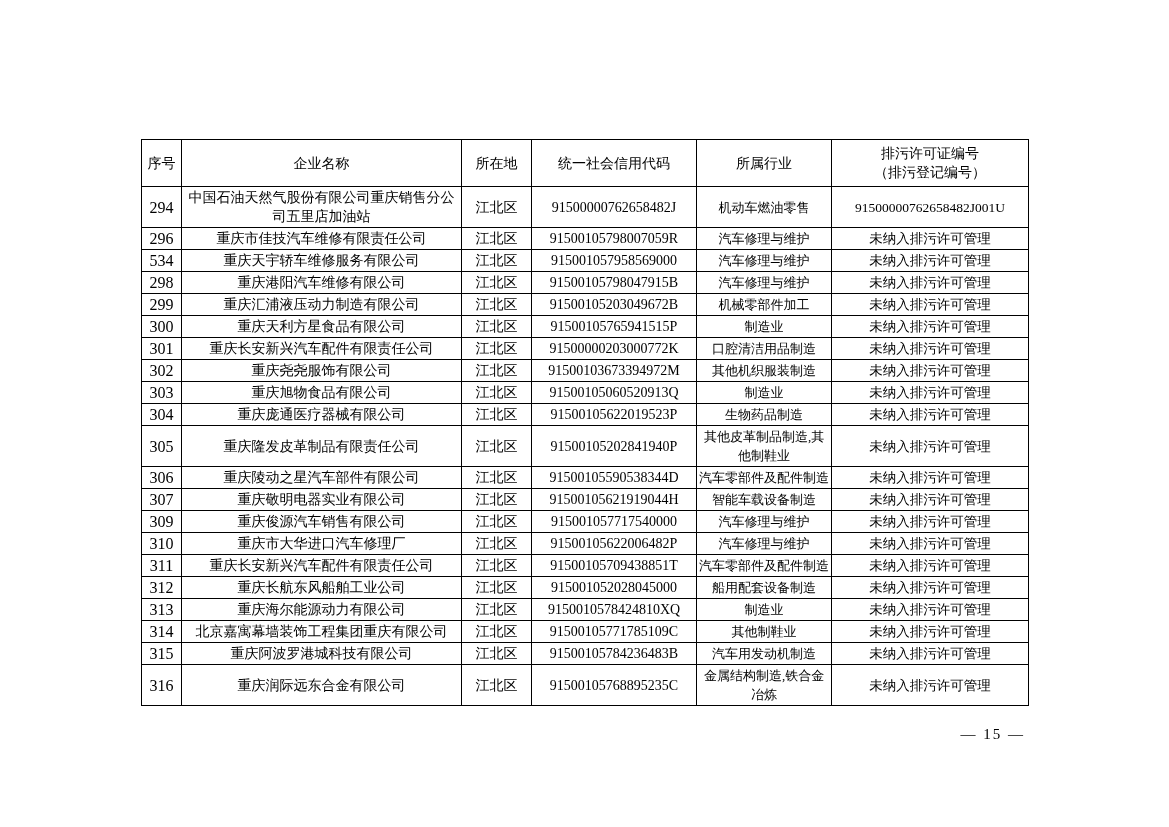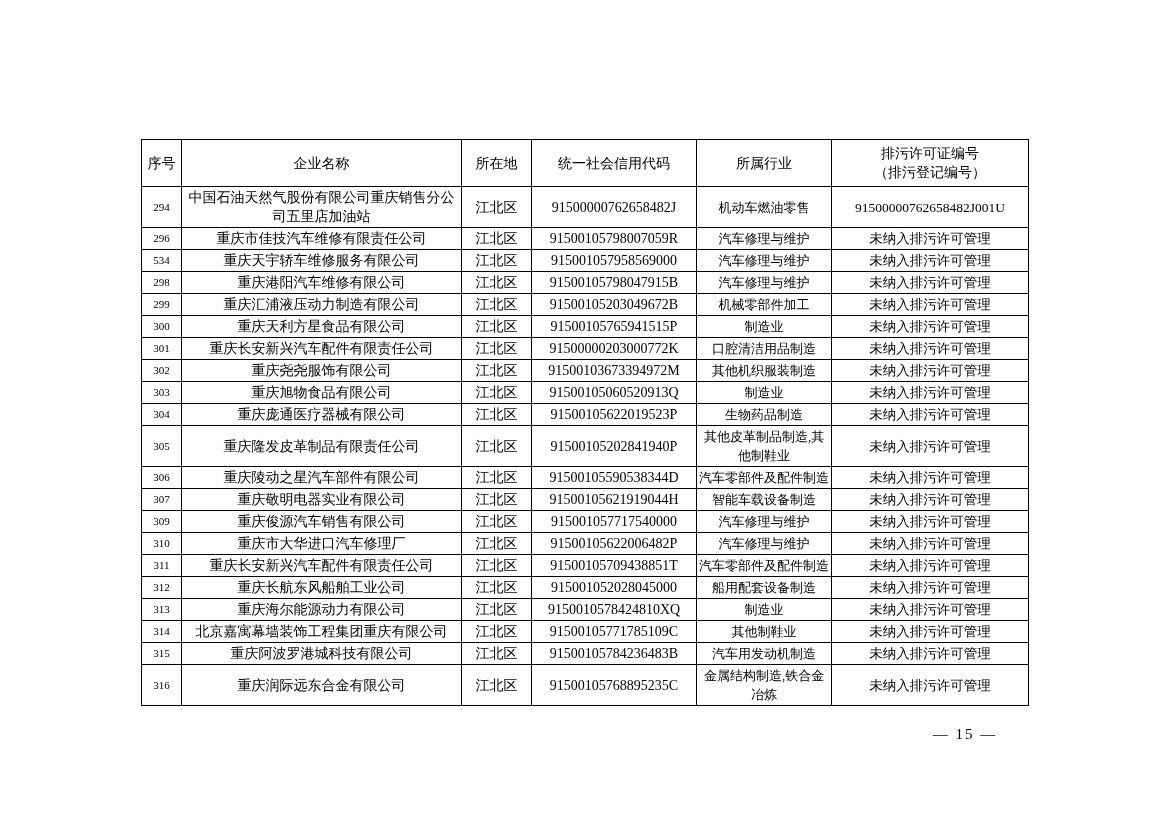--- a/index.html
+++ b/index.html
@@ -39,32 +39,32 @@
   }
   .permit-table thead th {
     height: 44px;
     white-space: pre-line;
     font-size: 14px;
   }
   .permit-table tbody td {
     height: 19px;
   }
   
-  .permit-table td.c0 { font-size: 11px; }                 
+  .permit-table td.c0 { font-size: 16px; }                 
   .permit-table td.c1 { font-size: 14px; padding: 1px 1px; } 
   .permit-table td.c2 { font-size: 14px; }                 
   .permit-table td.c3 { font-size: 14px; letter-spacing: 0px; } 
   .permit-table td.c4 { font-size: 13px; padding: 1px 1px; } 
   .permit-table td.c5 { font-size: 13.5px; }                
   .page-footer {
     position: absolute;
     left: 905px;
     top: 726px;
     width: 120px;
-    text-align: center;
+    text-align: right;
     font-size: 15px;
     letter-spacing: 2px;
   }
 </style>
 </head>
 <body>
 
 <div class="page">
 
   <table class="permit-table">

